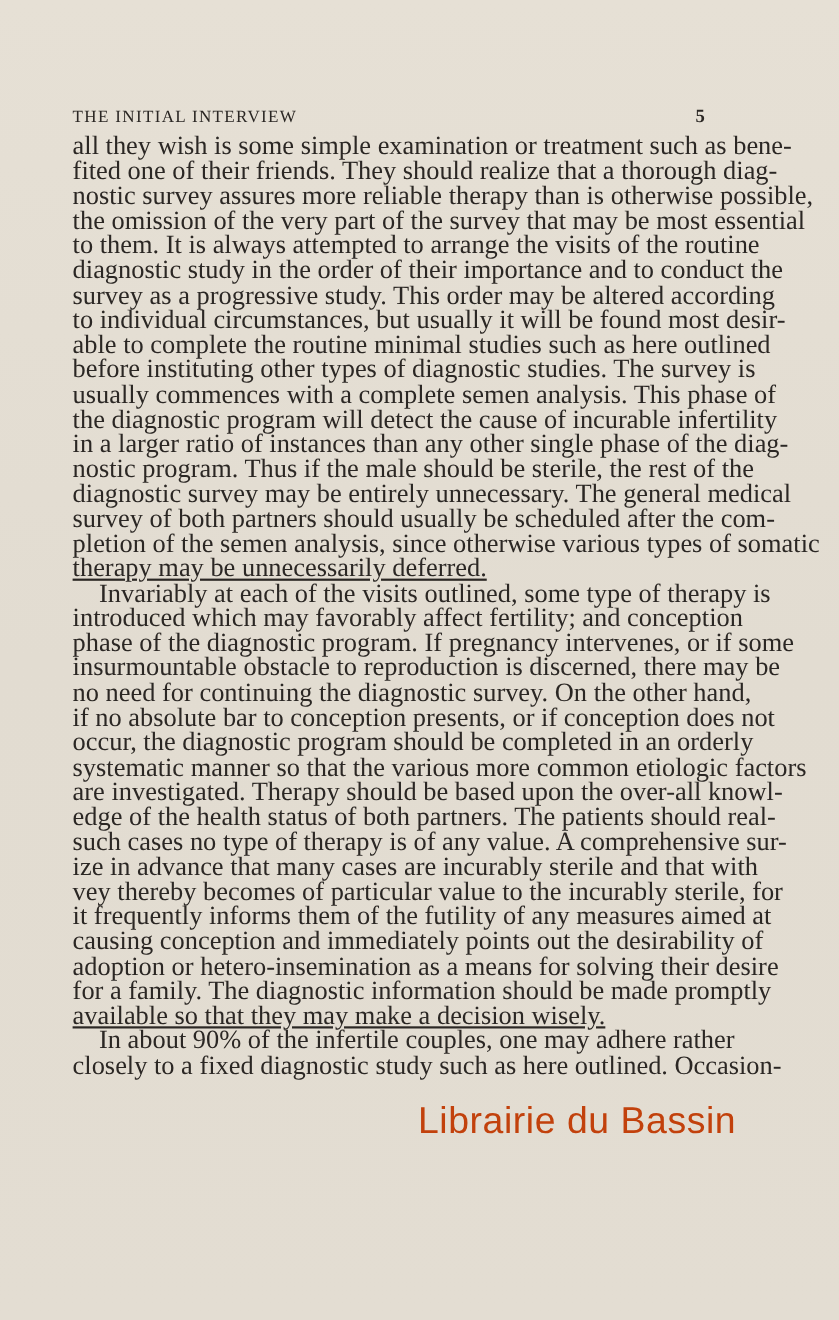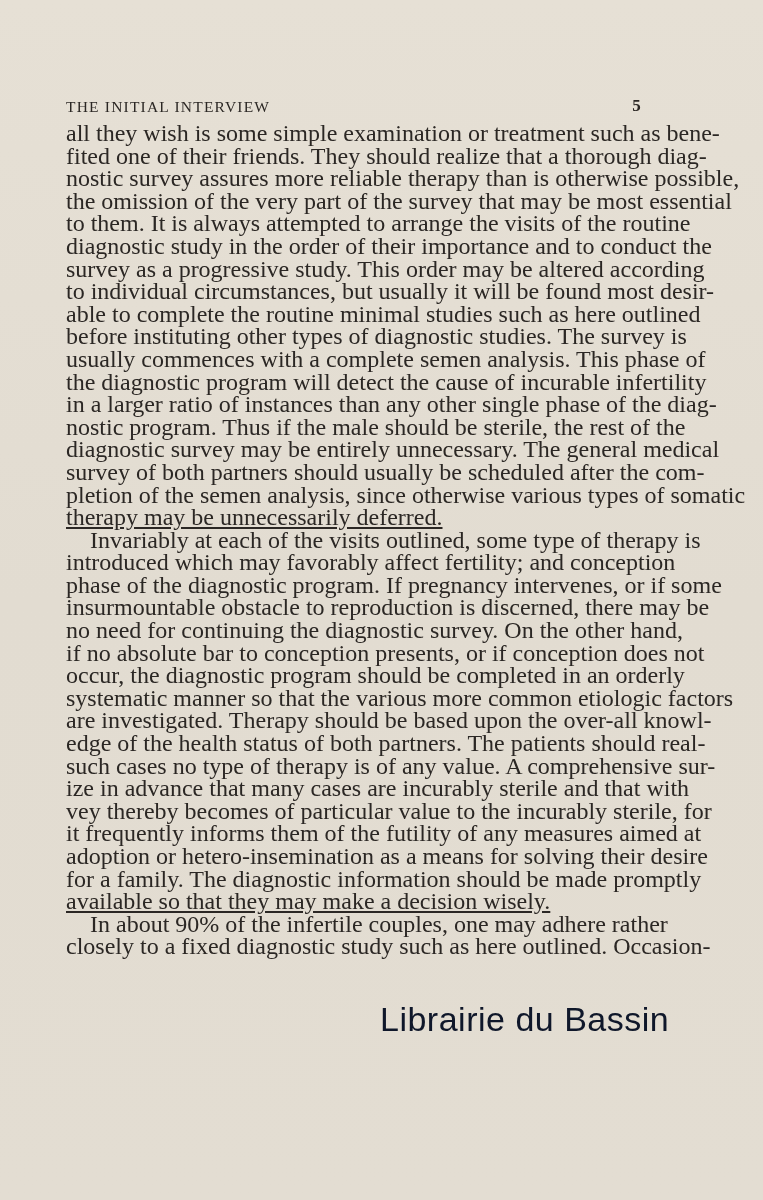--- a/index.html
+++ b/index.html
@@ -59,21 +59,21 @@
     }
     .line.indent {
       padding-left: 24px;
     }
     .watermark {
       position: absolute;
       left: 380px;
       top: 1000px;
       font-family: "Liberation Sans", "DejaVu Sans", sans-serif;
       font-size: 34px;
-      color: #0f172a;
+      color: #c2410c;
       letter-spacing: 0.5px;
       white-space: nowrap;
     }
   </style>
 </head>
 <body>
 
 <div class="page">
   <div class="running-head">
     <span class="running-title">THE INITIAL INTERVIEW</span>
@@ -109,20 +109,21 @@
         <span class="line">no need for continuing the diagnostic survey.  On the other hand,</span>
         <span class="line">if no absolute bar to conception presents, or if conception does not</span>
         <span class="line">occur, the diagnostic program should be completed in an orderly</span>
         <span class="line">systematic manner so that the various more common etiologic factors</span>
         <span class="line">are investigated.  Therapy should be based upon the over-all knowl-</span>
         <span class="line">edge of the health status of both partners.  The patients should real-</span>
         <span class="line">such cases no type of therapy is of any value.  A comprehensive sur-</span>
         <span class="line">ize in advance that many cases are incurably sterile and that with</span>
         <span class="line">vey thereby becomes of particular value to the incurably sterile, for</span>
         <span class="line">it frequently informs them of the futility of any measures aimed at</span>
+        <span class="line">causing conception and immediately points out the desirability of</span>
         <span class="line">adoption or hetero-insemination as a means for solving their desire</span>
         <span class="line">for a family.  The diagnostic information should be made promptly</span>
         <span class="line last">available so that they may make a decision wisely.</span>
       </div>
     <div id="p2">
         <span class="line indent">In about 90% of the infertile couples, one may adhere rather</span>
         <span class="line">closely to a fixed diagnostic study such as here outlined.  Occasion-</span>
       </div>
   </div>
 </div>

